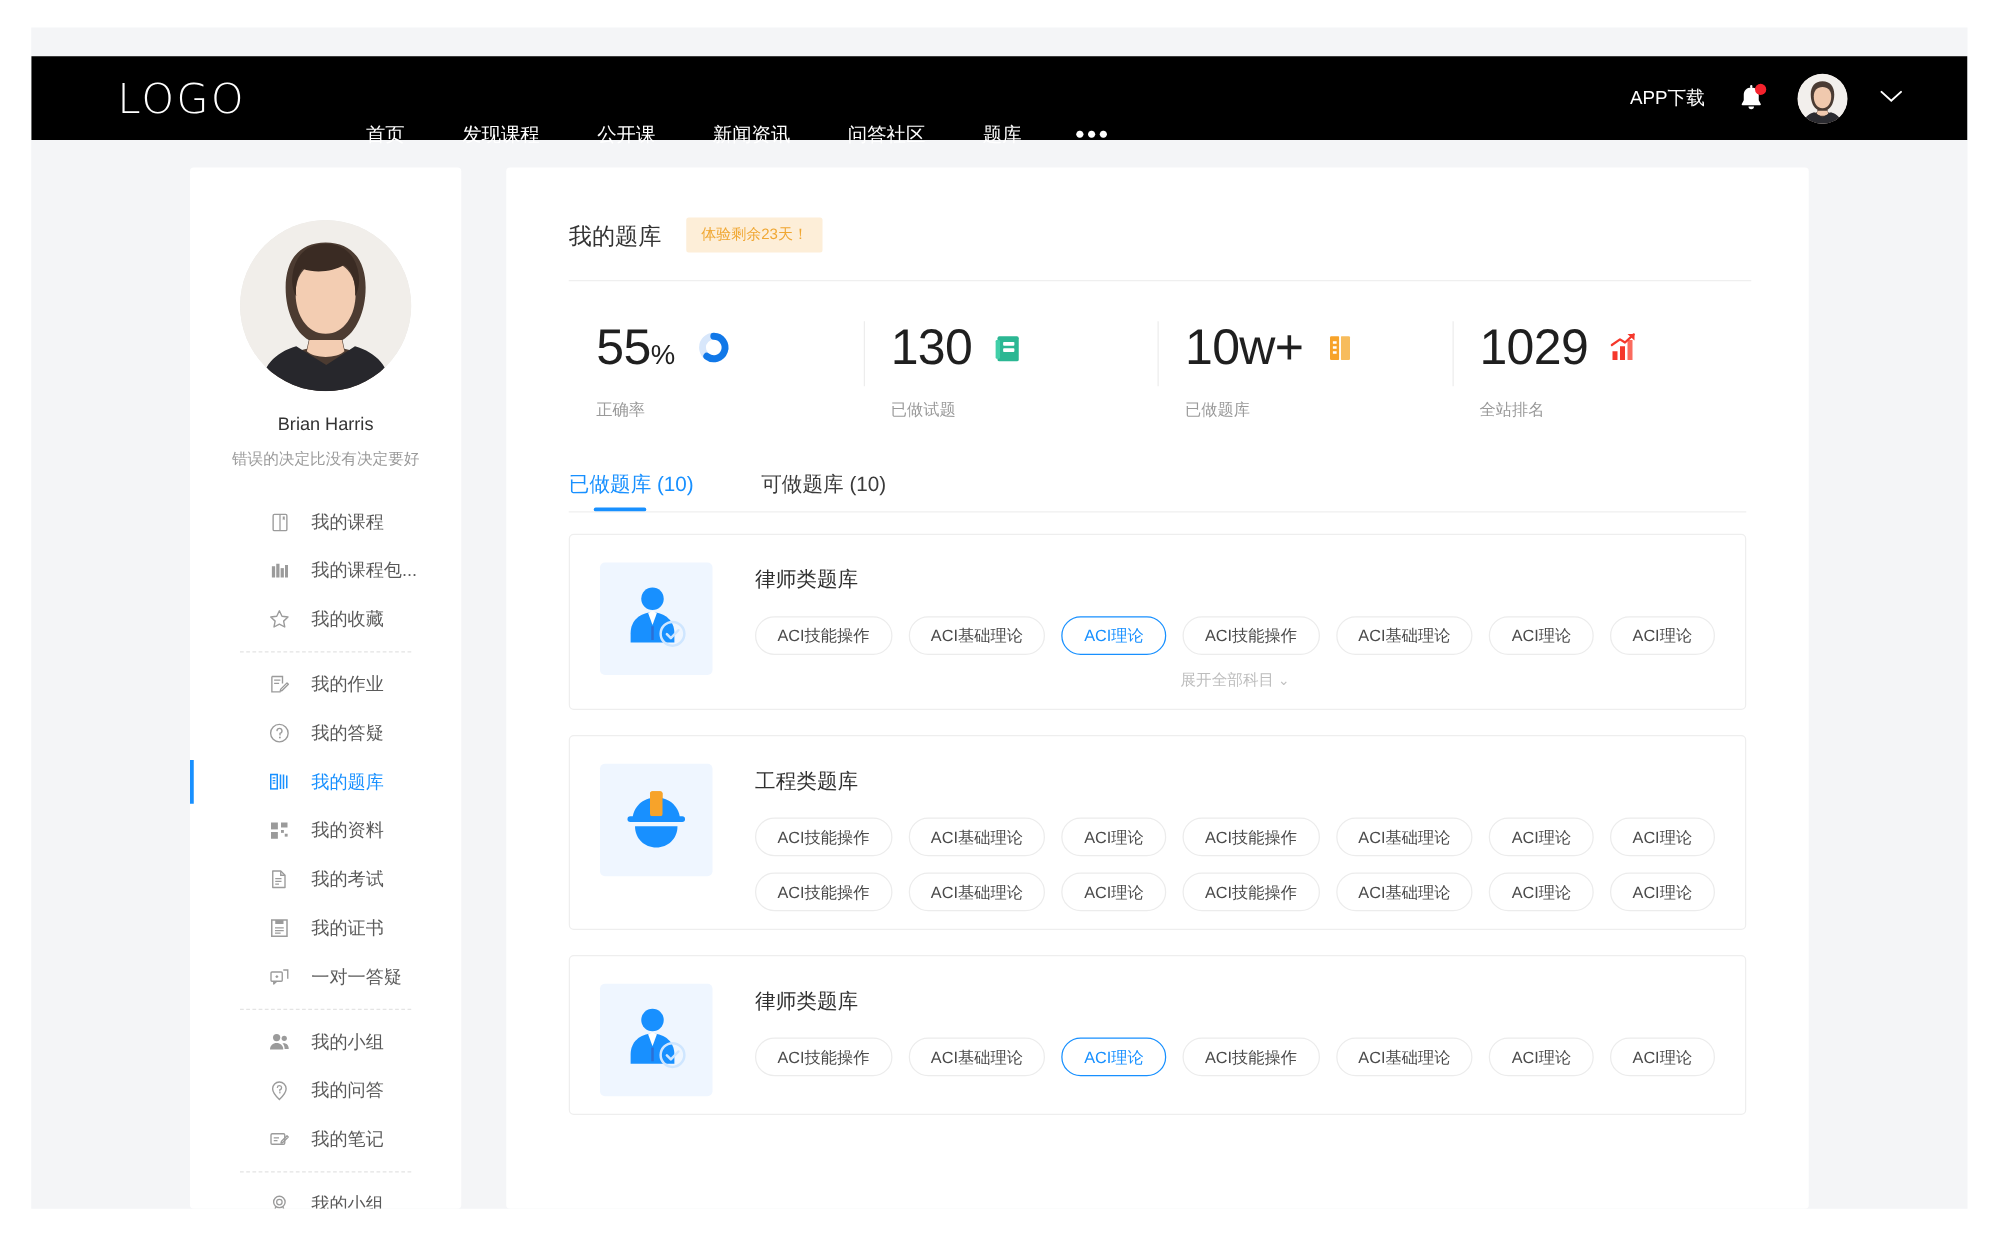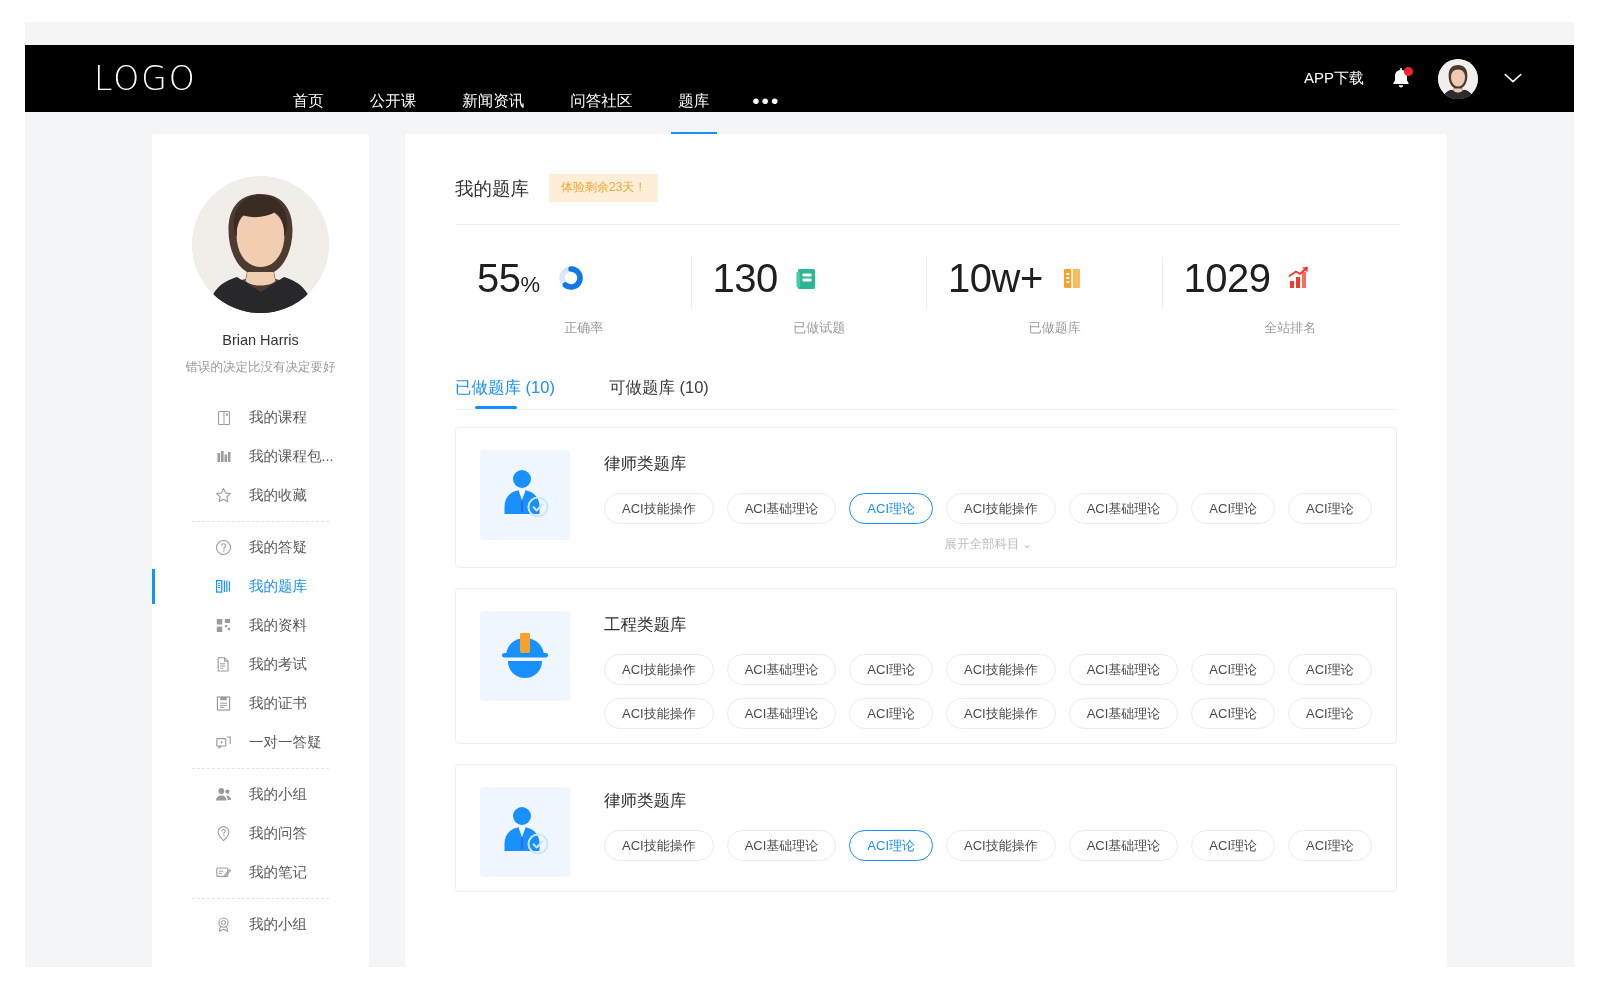--- a/index.html
+++ b/index.html
@@ -26,21 +26,21 @@
   }
   .logo {
     margin-left: 69px;
     color: #ffffff;
     font-size: 33px;
     letter-spacing: 2px;
     font-weight: 300;
     font-family: "DejaVu Sans", sans-serif;
     line-height: 1;
   }
-  .navitems { display: flex; align-items: center; margin-left: 73px; height: 53px; margin-top: 45px; }
+  .navitems { display: flex; margin-left: 73px; height: 53px; margin-top: 45px; }
   .navitem {
     position: relative;
     color: #ffffff;
     font-size: 15.5px;
     padding: 0 23px;
     height: 67px;
     display: flex; align-items: center;
     cursor: pointer;
     white-space: nowrap;
   }
@@ -153,21 +153,20 @@
     padding: 5px 12px 6px 12px;
     border-radius: 2px;
     white-space: nowrap;
   }
 
   
   .stats {
     display: flex;
     margin: 28px 50px 0 50px;
     height: 96px;
-    text-align: center;
   }
   .stat {
     flex: 1 1 0;
     position: relative;
     padding-left: 22px;
   }
   .stat + .stat::before {
     content: "";
     position: absolute; left: 0; top: 4px;
     width: 1px; height: 52px;
@@ -257,20 +256,21 @@
 </style>
 </head>
 <body>
 
 <div class="page">
 
   <div class="topnav">
     <div class="logo">LOGO</div>
     <div class="navitems">
       <div class="navitem">首页</div>
+      <div class="navitem">发现课程</div>
       <div class="navitem">公开课</div>
       <div class="navitem">新闻资讯</div>
       <div class="navitem">问答社区</div>
       <div class="navitem active">题库</div>
       <div class="navitem dots">•••</div>
     </div>
     <div class="navright">
       <div class="appdl">APP下载</div>
       <div class="bell">
         <svg width="22" height="24" viewBox="0 0 22 24">
@@ -342,20 +342,32 @@
         <span class="mico">
           <svg width="17" height="17" viewBox="0 0 17 17">
               <path d="M8.5 1.6 l2.1 4.4 4.8 0.6 -3.5 3.3 0.9 4.7 -4.3-2.3 -4.3 2.3 0.9-4.7 -3.5-3.3 4.8-0.6 z" fill="none" stroke="currentColor" stroke-width="1.1" stroke-linejoin="round"></path>
             </svg>
         </span>
         <span class="mlbl">我的收藏</span>
       </div>
 
       <div class="sep"></div>
 
+      <div class="mrow">
+        <span class="mico">
+          <svg width="17" height="17" viewBox="0 0 17 17">
+              <path d="M2.5 2.2 h8.5 v5.5" fill="none" stroke="currentColor" stroke-width="1.1"></path>
+              <path d="M2.5 2.2 v12.3 h7" fill="none" stroke="currentColor" stroke-width="1.1"></path>
+              <path d="M4.3 5 h5" stroke="currentColor" stroke-width="1"></path>
+              <path d="M4.3 7.6 h4" stroke="currentColor" stroke-width="1"></path>
+              <path d="M14.6 7.3 l1.1 1.1 -5 5 -1.5 0.4 0.4-1.5 z" fill="none" stroke="currentColor" stroke-width="1.1" stroke-linejoin="round"></path>
+            </svg>
+        </span>
+        <span class="mlbl">我的作业</span>
+      </div>
 
       <div class="mrow">
         <span class="mico">
           <svg width="17" height="17" viewBox="0 0 17 17">
               <circle cx="8.5" cy="8.5" r="7" fill="none" stroke="currentColor" stroke-width="1.1"></circle>
               <path d="M6.6 6.5 a2 2 0 1 1 2.4 2.2 v1.2" fill="none" stroke="currentColor" stroke-width="1.1" stroke-linecap="round"></path>
               <circle cx="8.9" cy="12" r="0.75" fill="currentColor"></circle>
             </svg>
         </span>
         <span class="mlbl">我的答疑</span>

